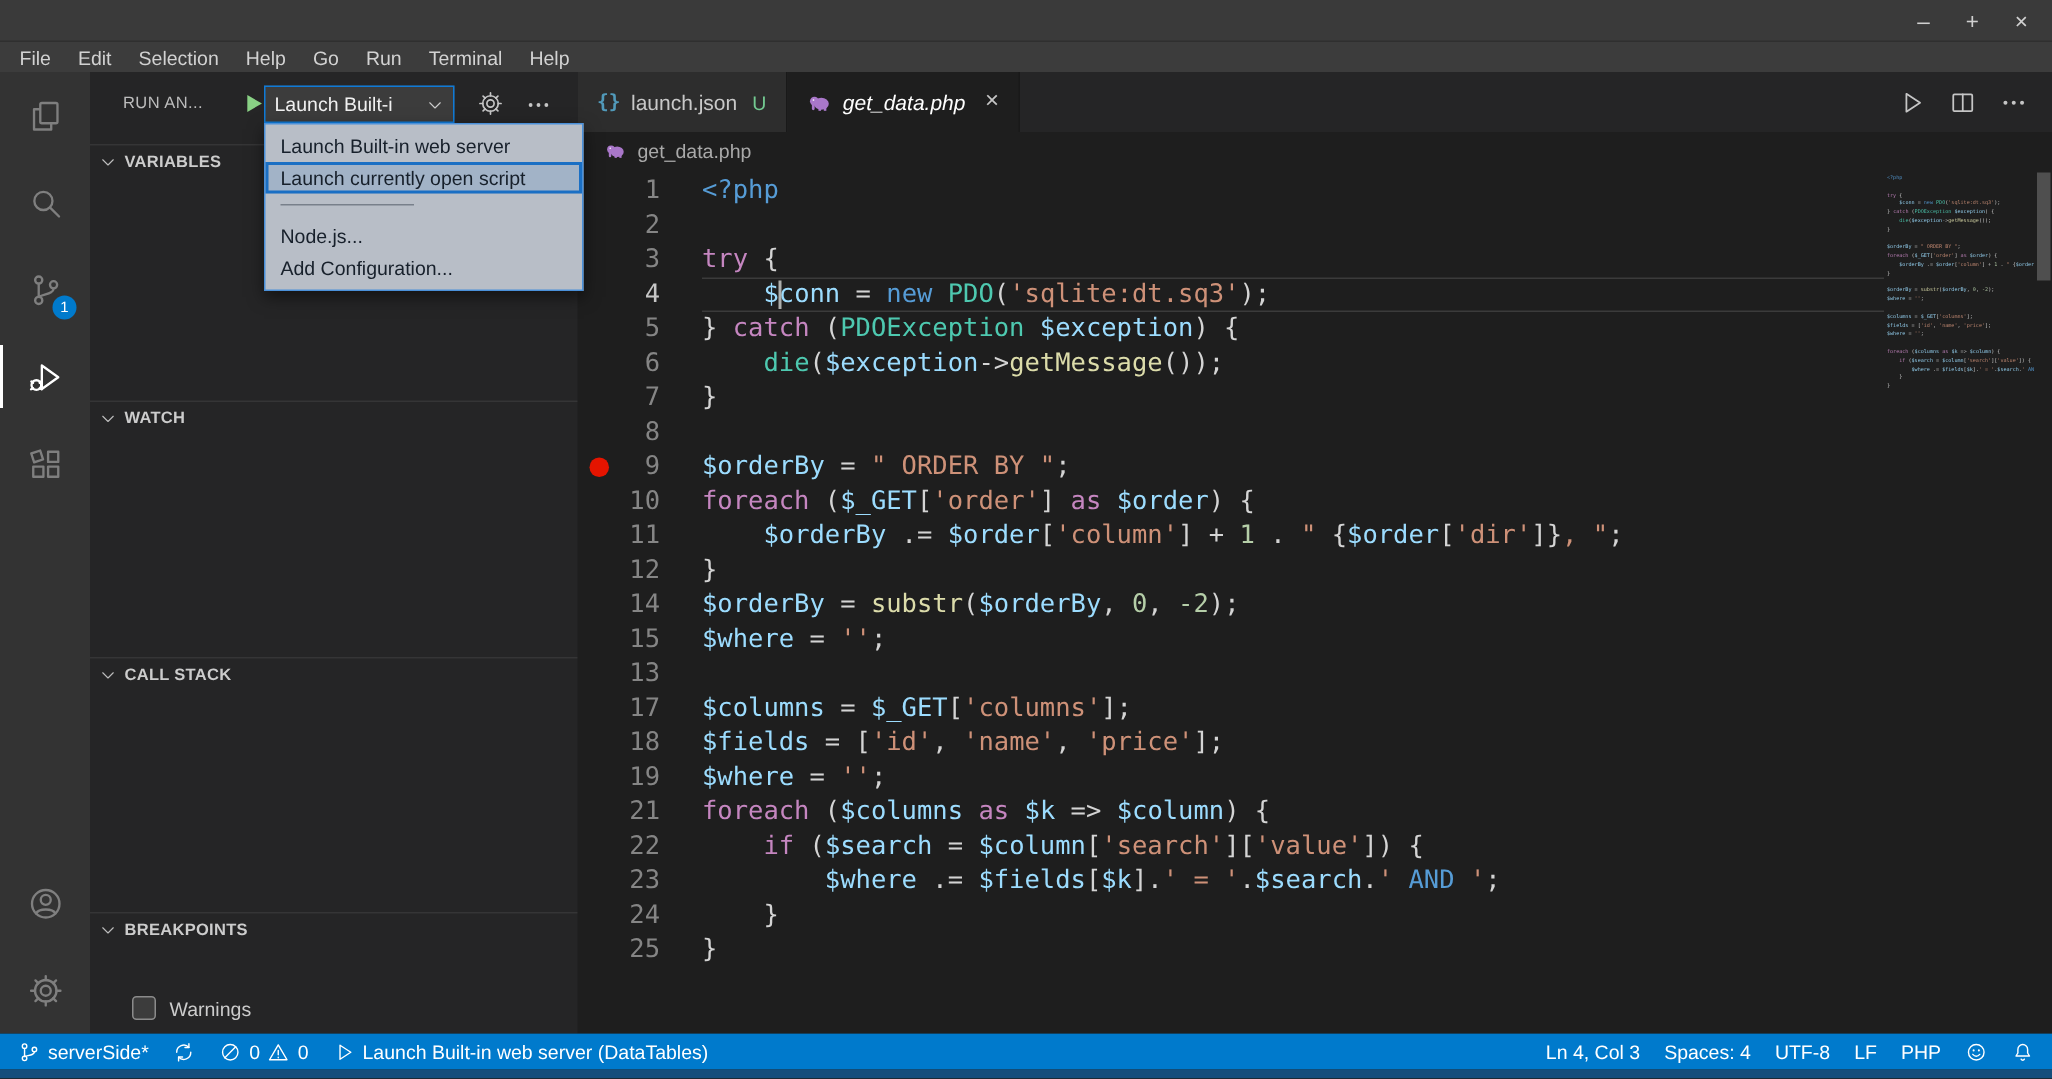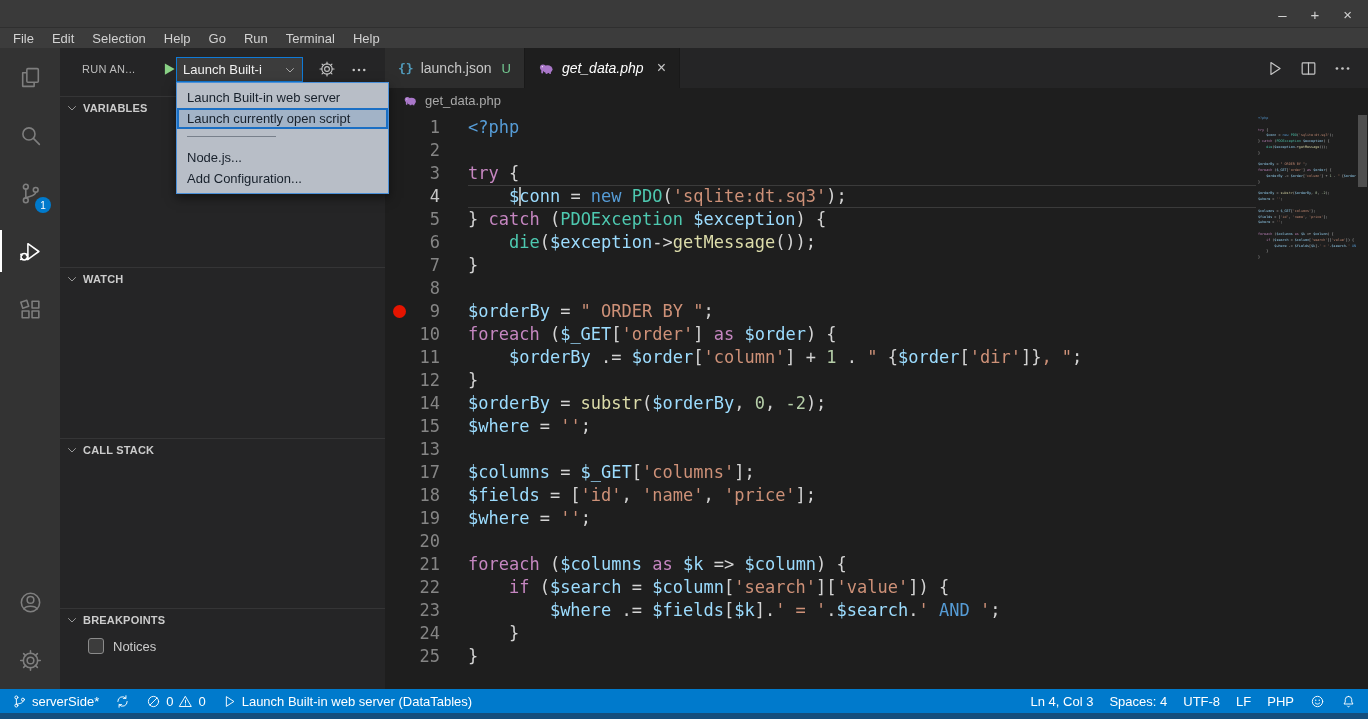--- a/index.html
+++ b/index.html
@@ -268,23 +268,23 @@
     </div>
     <div class="section-header" style="top:390px">
       <span class="icon12" data-icon="chevron">
           <svg viewBox="0 0 24 24">
             <path d="M5 9l7 7 7-7"></path>
           </svg>
         </span>
       <span>CALL STACK</span>
     </div>
 
-    <div class="bp-row" style="top:586px">
+    <div class="bp-row" style="top:612px">
       <span class="checkbox"></span>
-      <span>Notices</span>
+      <span>Warnings</span>
     </div>
     <div class="bp-row" style="top:637px">
       
     </div>
 
     <div class="popup" id="popup">
         <div class="popup-item">Launch Built-in web server</div>
         <div class="popup-item selected">Launch currently open script</div>
         <div class="popup-sep"></div>
         <div class="popup-item">Node.js...</div>
@@ -362,21 +362,20 @@
           <div class="code-line"><span class="gutter"><span class="ln">9</span><span class="bp-dot"></span></span><span class="code-text"><span style="color: rgb(156, 220, 254);">$orderBy</span><span style="color: rgb(212, 212, 212);"> = </span><span style="color: rgb(206, 145, 120);">" ORDER BY "</span><span style="color: rgb(212, 212, 212);">;</span></span></div>
           <div class="code-line"><span class="gutter"><span class="ln">10</span></span><span class="code-text"><span style="color: rgb(197, 134, 192);">foreach</span><span style="color: rgb(212, 212, 212);"> (</span><span style="color: rgb(156, 220, 254);">$_GET</span><span style="color: rgb(212, 212, 212);">[</span><span style="color: rgb(206, 145, 120);">'order'</span><span style="color: rgb(212, 212, 212);">] </span><span style="color: rgb(197, 134, 192);">as</span><span style="color: rgb(212, 212, 212);"> </span><span style="color: rgb(156, 220, 254);">$order</span><span style="color: rgb(212, 212, 212);">) {</span></span></div>
           <div class="code-line"><span class="gutter"><span class="ln">11</span></span><span class="code-text"><span style="color: rgb(212, 212, 212);">    </span><span style="color: rgb(156, 220, 254);">$orderBy</span><span style="color: rgb(212, 212, 212);"> .= </span><span style="color: rgb(156, 220, 254);">$order</span><span style="color: rgb(212, 212, 212);">[</span><span style="color: rgb(206, 145, 120);">'column'</span><span style="color: rgb(212, 212, 212);">]</span><span style="color: rgb(212, 212, 212);"> + </span><span style="color: rgb(181, 206, 168);">1</span><span style="color: rgb(212, 212, 212);"> . </span><span style="color: rgb(206, 145, 120);">" </span><span style="color: rgb(212, 212, 212);">{</span><span style="color: rgb(156, 220, 254);">$order</span><span style="color: rgb(212, 212, 212);">[</span><span style="color: rgb(206, 145, 120);">'dir'</span><span style="color: rgb(212, 212, 212);">]</span><span style="color: rgb(212, 212, 212);">}</span><span style="color: rgb(206, 145, 120);">, "</span><span style="color: rgb(212, 212, 212);">;</span></span></div>
           <div class="code-line"><span class="gutter"><span class="ln">12</span></span><span class="code-text"><span style="color: rgb(212, 212, 212);">}</span></span></div>
           <div class="code-line"><span class="gutter"><span class="ln">14</span></span><span class="code-text"><span style="color: rgb(156, 220, 254);">$orderBy</span><span style="color: rgb(212, 212, 212);"> = </span><span style="color: rgb(220, 220, 170);">substr</span><span style="color: rgb(212, 212, 212);">(</span><span style="color: rgb(156, 220, 254);">$orderBy</span><span style="color: rgb(212, 212, 212);">, </span><span style="color: rgb(181, 206, 168);">0</span><span style="color: rgb(212, 212, 212);">, </span><span style="color: rgb(181, 206, 168);">-2</span><span style="color: rgb(212, 212, 212);">);</span></span></div>
           <div class="code-line"><span class="gutter"><span class="ln">15</span></span><span class="code-text"><span style="color: rgb(156, 220, 254);">$where</span><span style="color: rgb(212, 212, 212);"> = </span><span style="color: rgb(206, 145, 120);">''</span><span style="color: rgb(212, 212, 212);">;</span></span></div>
           <div class="code-line"><span class="gutter"><span class="ln">13</span></span><span class="code-text"></span></div>
           <div class="code-line"><span class="gutter"><span class="ln">17</span></span><span class="code-text"><span style="color: rgb(156, 220, 254);">$columns</span><span style="color: rgb(212, 212, 212);"> = </span><span style="color: rgb(156, 220, 254);">$_GET</span><span style="color: rgb(212, 212, 212);">[</span><span style="color: rgb(206, 145, 120);">'columns'</span><span style="color: rgb(212, 212, 212);">];</span></span></div>
           <div class="code-line"><span class="gutter"><span class="ln">18</span></span><span class="code-text"><span style="color: rgb(156, 220, 254);">$fields</span><span style="color: rgb(212, 212, 212);"> = [</span><span style="color: rgb(206, 145, 120);">'id'</span><span style="color: rgb(212, 212, 212);">, </span><span style="color: rgb(206, 145, 120);">'name'</span><span style="color: rgb(212, 212, 212);">, </span><span style="color: rgb(206, 145, 120);">'price'</span><span style="color: rgb(212, 212, 212);">];</span></span></div>
           <div class="code-line"><span class="gutter"><span class="ln">19</span></span><span class="code-text"><span style="color: rgb(156, 220, 254);">$where</span><span style="color: rgb(212, 212, 212);"> = </span><span style="color: rgb(206, 145, 120);">''</span><span style="color: rgb(212, 212, 212);">;</span></span></div>
-          <div class="code-line"><span class="gutter"><span class="ln">20</span></span><span class="code-text"></span></div>
           <div class="code-line"><span class="gutter"><span class="ln">21</span></span><span class="code-text"><span style="color: rgb(197, 134, 192);">foreach</span><span style="color: rgb(212, 212, 212);"> (</span><span style="color: rgb(156, 220, 254);">$columns</span><span style="color: rgb(212, 212, 212);"> </span><span style="color: rgb(197, 134, 192);">as</span><span style="color: rgb(212, 212, 212);"> </span><span style="color: rgb(156, 220, 254);">$k</span><span style="color: rgb(212, 212, 212);"> =&gt; </span><span style="color: rgb(156, 220, 254);">$column</span><span style="color: rgb(212, 212, 212);">) {</span></span></div>
           <div class="code-line"><span class="gutter"><span class="ln">22</span></span><span class="code-text"><span style="color: rgb(212, 212, 212);">    </span><span style="color: rgb(197, 134, 192);">if</span><span style="color: rgb(212, 212, 212);"> (</span><span style="color: rgb(156, 220, 254);">$search</span><span style="color: rgb(212, 212, 212);"> = </span><span style="color: rgb(156, 220, 254);">$column</span><span style="color: rgb(212, 212, 212);">[</span><span style="color: rgb(206, 145, 120);">'search'</span><span style="color: rgb(212, 212, 212);">][</span><span style="color: rgb(206, 145, 120);">'value'</span><span style="color: rgb(212, 212, 212);">]) {</span></span></div>
           <div class="code-line"><span class="gutter"><span class="ln">23</span></span><span class="code-text"><span style="color: rgb(212, 212, 212);">        </span><span style="color: rgb(156, 220, 254);">$where</span><span style="color: rgb(212, 212, 212);"> .= </span><span style="color: rgb(156, 220, 254);">$fields</span><span style="color: rgb(212, 212, 212);">[</span><span style="color: rgb(156, 220, 254);">$k</span><span style="color: rgb(212, 212, 212);">].</span><span style="color: rgb(206, 145, 120);">' = '</span><span style="color: rgb(212, 212, 212);">.</span><span style="color: rgb(156, 220, 254);">$search</span><span style="color: rgb(212, 212, 212);">.</span><span style="color: rgb(206, 145, 120);">' </span><span style="color: rgb(86, 156, 214);">AND</span><span style="color: rgb(206, 145, 120);"> '</span><span style="color: rgb(212, 212, 212);">;</span></span></div>
           <div class="code-line"><span class="gutter"><span class="ln">24</span></span><span class="code-text"><span style="color: rgb(212, 212, 212);">    }</span></span></div>
           <div class="code-line"><span class="gutter"><span class="ln">25</span></span><span class="code-text"><span style="color: rgb(212, 212, 212);">}</span></span></div>
         </div>
       <div class="minimap" id="minimap">
           <div class="mini-line"><span style="color: rgb(86, 156, 214);">&lt;?php</span></div>
           <div class="mini-line"></div>
           <div class="mini-line"><span style="color: rgb(197, 134, 192);">try</span><span style="color: rgb(212, 212, 212);"> {</span></div>

